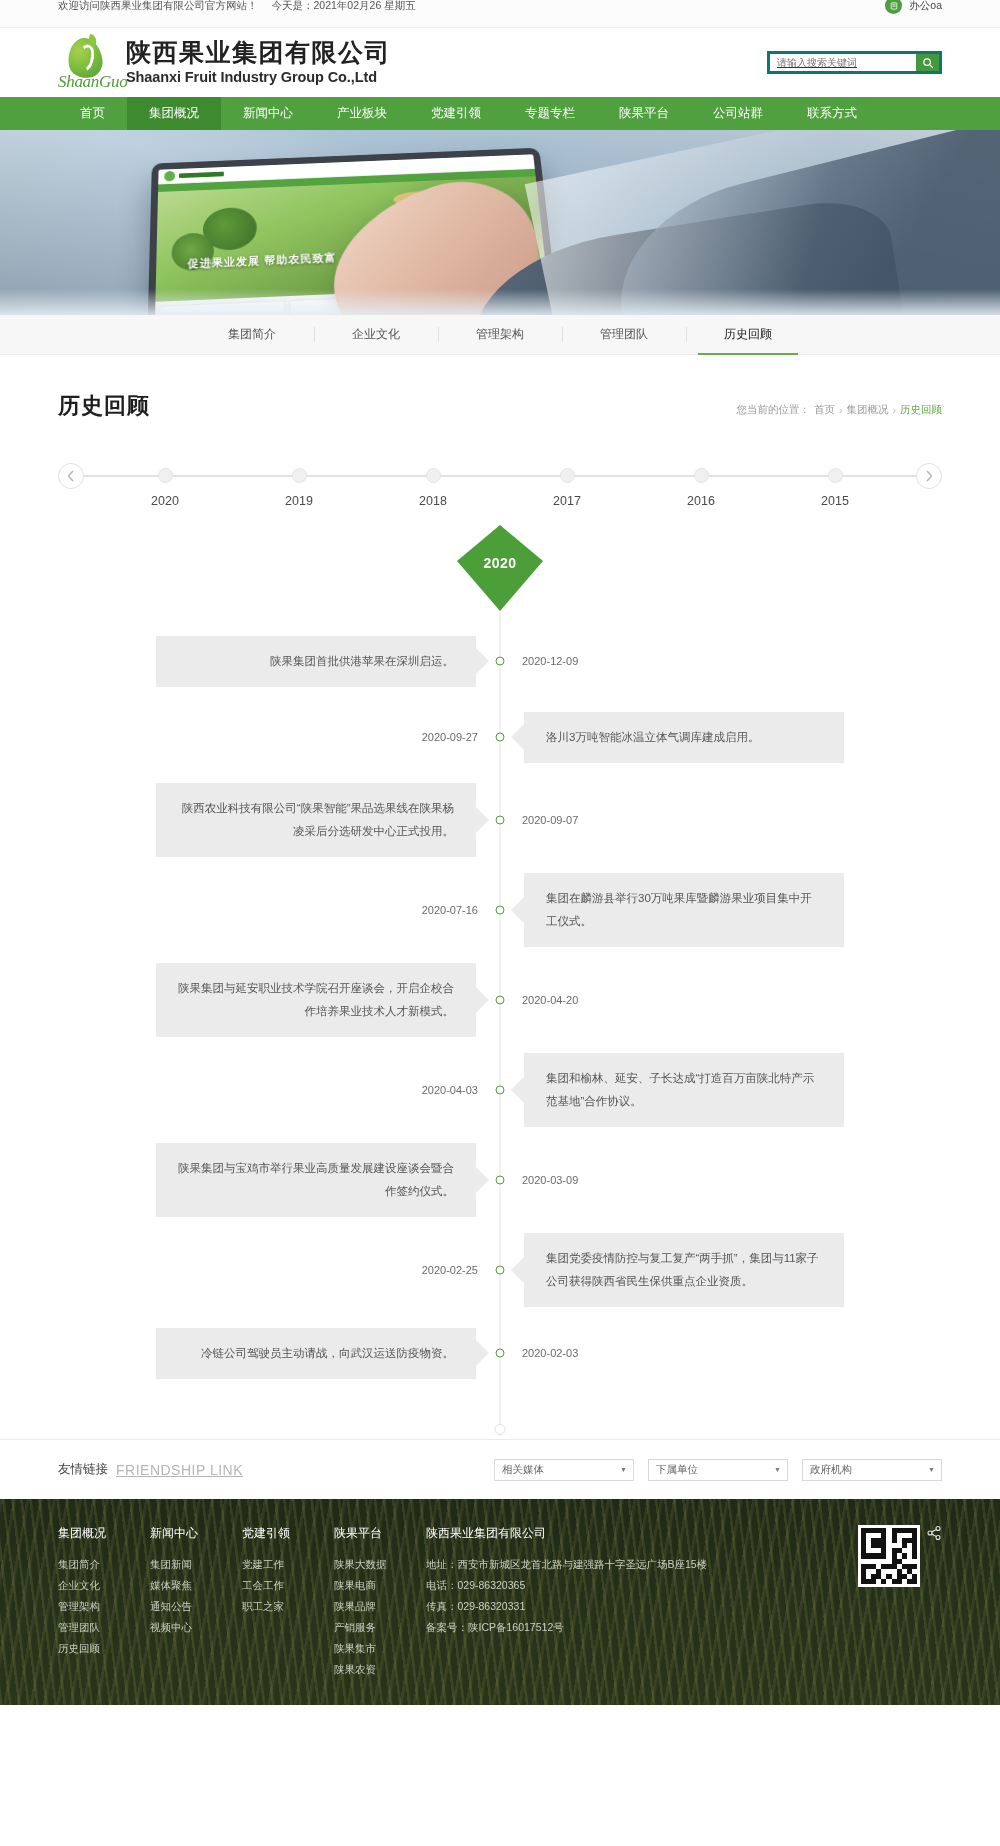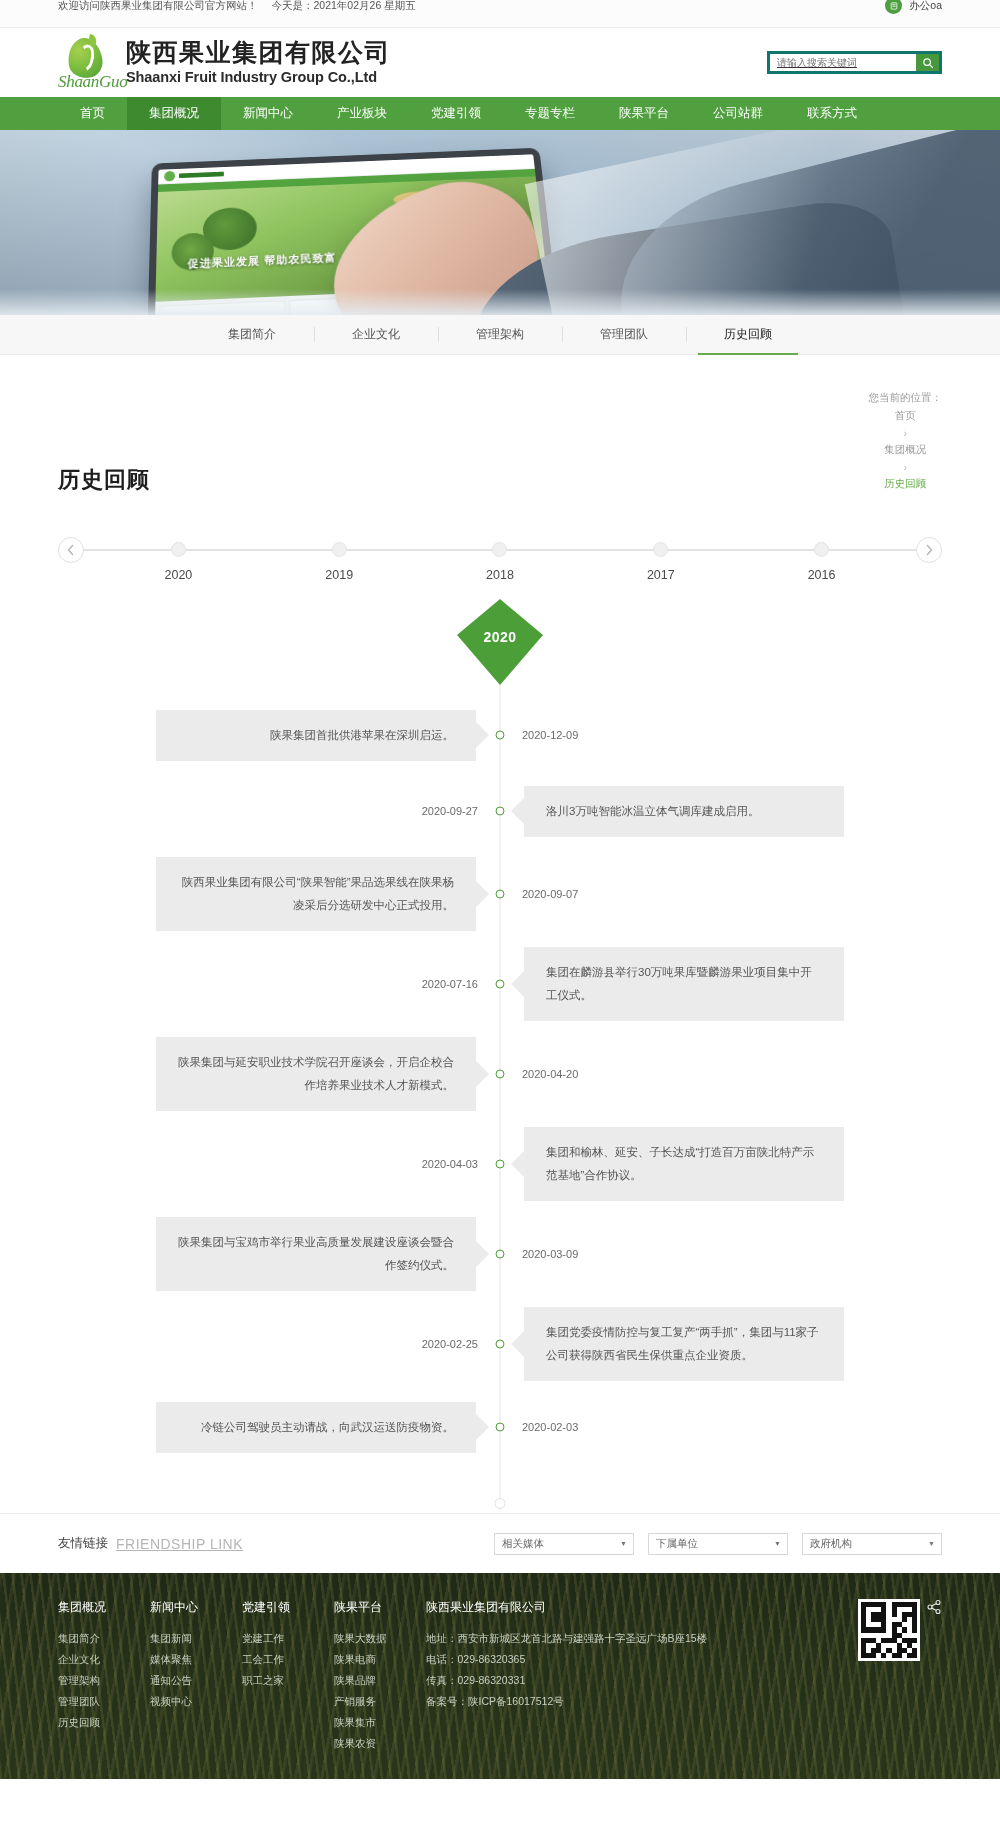--- a/index.html
+++ b/index.html
@@ -207,21 +207,21 @@
   .pagehead {
     padding: 36px 58px 0 58px;
     display: flex; align-items: flex-end;
   }
   .page-title {
     font-size: 22px; font-weight: bold; color: #1e1e1e; letter-spacing: 1px;
     font-family: "DejaVu Sans","Liberation Sans",sans-serif;
   }
   .crumb {
     margin-left: auto; font-size: 10.5px; color: #9a9a9a;
-    display: flex; align-items: center; gap: 4px; padding-bottom: 4px; flex-direction: column;
+    display: flex; align-items: center; gap: 4px; padding-bottom: 4px;
   }
   .crumb a { color: #9a9a9a; text-decoration: none; }
   .crumb .sep { color: #bbb; }
   .crumb .cur { color: #67ab4b; }
 
   
   .yearslider {
     margin: 34px 58px 0 58px;
     position: relative; height: 62px;
   }
@@ -513,20 +513,24 @@
         <div class="ys-label">2018</div>
       </div>
       <div class="ys-item">
         <div class="ys-dot"></div>
         <div class="ys-label">2017</div>
       </div>
       <div class="ys-item">
         <div class="ys-dot"></div>
         <div class="ys-label">2016</div>
       </div>
+      <div class="ys-item">
+        <div class="ys-dot"></div>
+        <div class="ys-label">2015</div>
+      </div>
     </div>
 </div>
 
 <div class="timeline">
   <div class="tl-axis"></div>
   <div class="yearbadge">
     <div class="dia"></div>
     <div class="lbl">2020</div>
   </div>
   <div id="timeline-rows">
@@ -543,21 +547,21 @@
         <div class="tl-dateslot onleft">
           <span class="tl-date">2020-09-27</span>
         </div>
         <div class="tl-half right">
           <div class="tl-bubble r">洛川3万吨智能冰温立体气调库建成启用。</div>
         </div>
         <div class="tl-node"></div>
       </div>
       <div class="tl-row">
         <div class="tl-half left">
-          <div class="tl-bubble l">陕西果业集团有限公司“陕果智能”果品选果线在陕果杨凌采后分选研发中心正式投用。</div>
+          <div class="tl-bubble l">陕西农业科技有限公司“陕果智能”果品选果线在陕果杨凌采后分选研发中心正式投用。</div>
         </div>
         <div class="tl-dateslot onright">
           <span class="tl-date">2020-09-07</span>
         </div>
         <div class="tl-node"></div>
       </div>
       <div class="tl-row">
         <div class="tl-dateslot onleft">
           <span class="tl-date">2020-07-16</span>
         </div>

